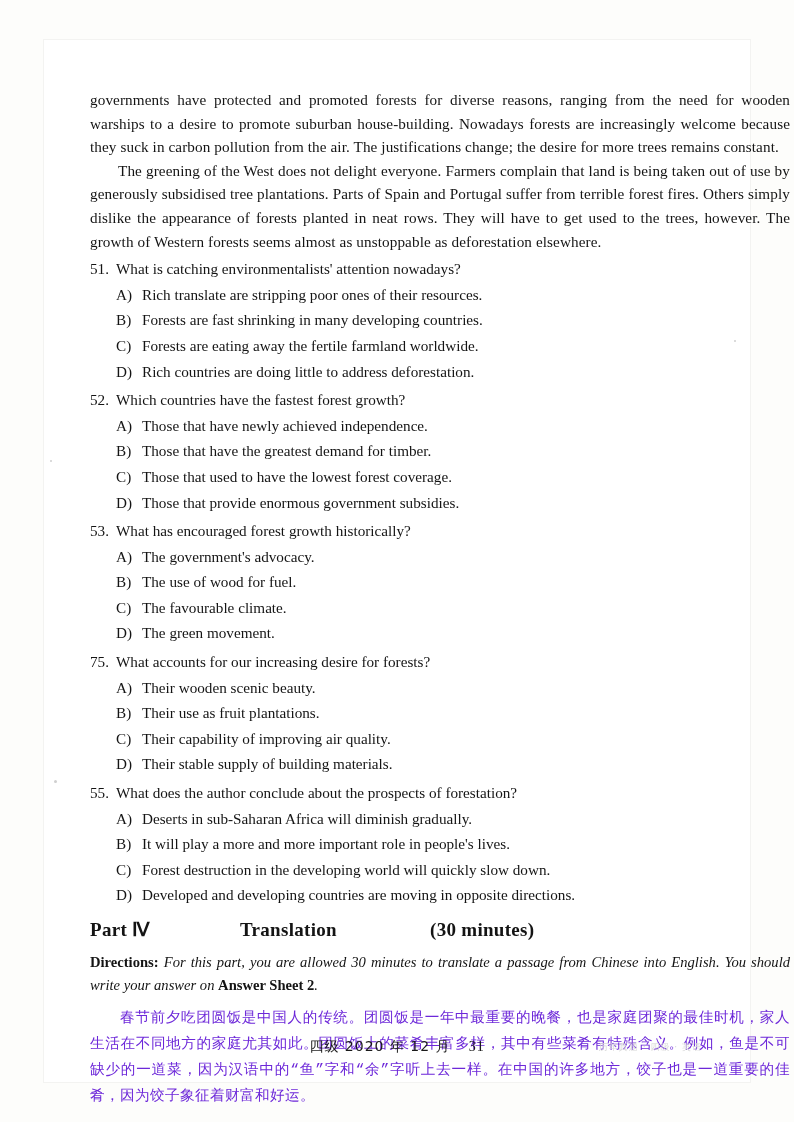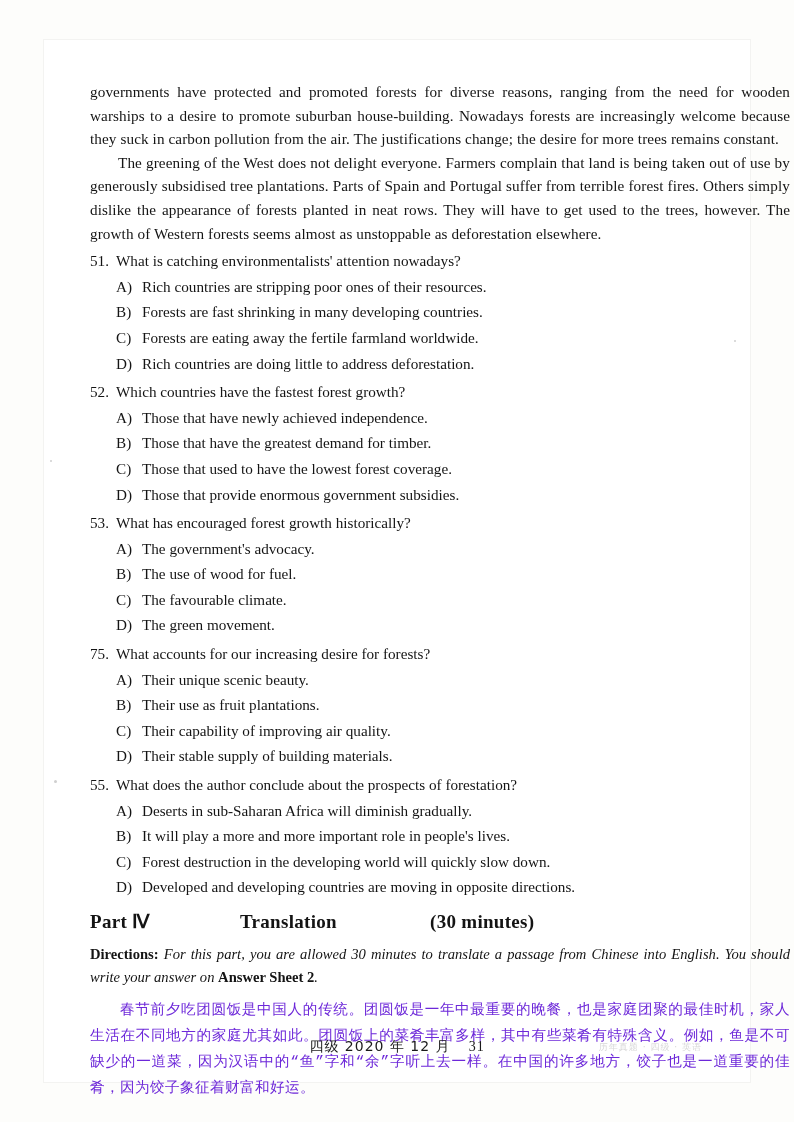--- a/index.html
+++ b/index.html
@@ -21,21 +21,21 @@
     left: 44px;
     top: 40px;
     width: 706px;
     height: 1042px;
     background: #ffffff;
     box-shadow: 0 0 0 1px rgba(0,0,0,0.04);
   }
   .content {
     position: absolute;
     left: 46px;
-    top: 40px;
+    top: 48px;
     width: 700px;
   }
   p.para {
     margin: 0 0 0 0;
     font-size: 15.2px;
     line-height: 23.6px;
     text-align: justify;
     text-justify: inter-word;
     letter-spacing: 0.1px;
   }
@@ -163,21 +163,21 @@
       <p class="para">governments have protected and promoted forests for diverse reasons, ranging from the need for wooden warships to a desire to promote suburban house-building. Nowadays forests are increasingly welcome because they suck in carbon pollution from the air. The justifications change; the desire for more trees remains constant.</p>
       <p class="para indent">The greening of the West does not delight everyone. Farmers complain that land is being taken out of use by generously subsidised tree plantations. Parts of Spain and Portugal suffer from terrible forest fires. Others simply dislike the appearance of forests planted in neat rows. They will have to get used to the trees, however. The growth of Western forests seems almost as unstoppable as deforestation elsewhere.</p>
 
       <div class="q-block">
         <div class="q-stem">
           <span class="q-num">51.</span>
           <span class="q-text">What is catching environmentalists' attention nowadays?</span>
         </div>
         <div class="opt">
           <span class="opt-letter">A)</span>
-          <span class="opt-text">Rich countries are stripping poor ones of their resources.</span>
+          <span class="opt-text">Rich translate are stripping poor ones of their resources.</span>
         </div>
         <div class="opt">
           <span class="opt-letter">B)</span>
           <span class="opt-text">Forests are fast shrinking in many developing countries.</span>
         </div>
         <div class="opt">
           <span class="opt-letter">C)</span>
           <span class="opt-text">Forests are eating away the fertile farmland worldwide.</span>
         </div>
         <div class="opt">
@@ -232,21 +232,21 @@
         </div>
       </div>
 
       <div class="q-block">
         <div class="q-stem">
           <span class="q-num">75.</span>
           <span class="q-text">What accounts for our increasing desire for forests?</span>
         </div>
         <div class="opt">
           <span class="opt-letter">A)</span>
-          <span class="opt-text">Their unique scenic beauty.</span>
+          <span class="opt-text">Their wooden scenic beauty.</span>
         </div>
         <div class="opt">
           <span class="opt-letter">B)</span>
           <span class="opt-text">Their use as fruit plantations.</span>
         </div>
         <div class="opt">
           <span class="opt-letter">C)</span>
           <span class="opt-text">Their capability of improving air quality.</span>
         </div>
         <div class="opt">

